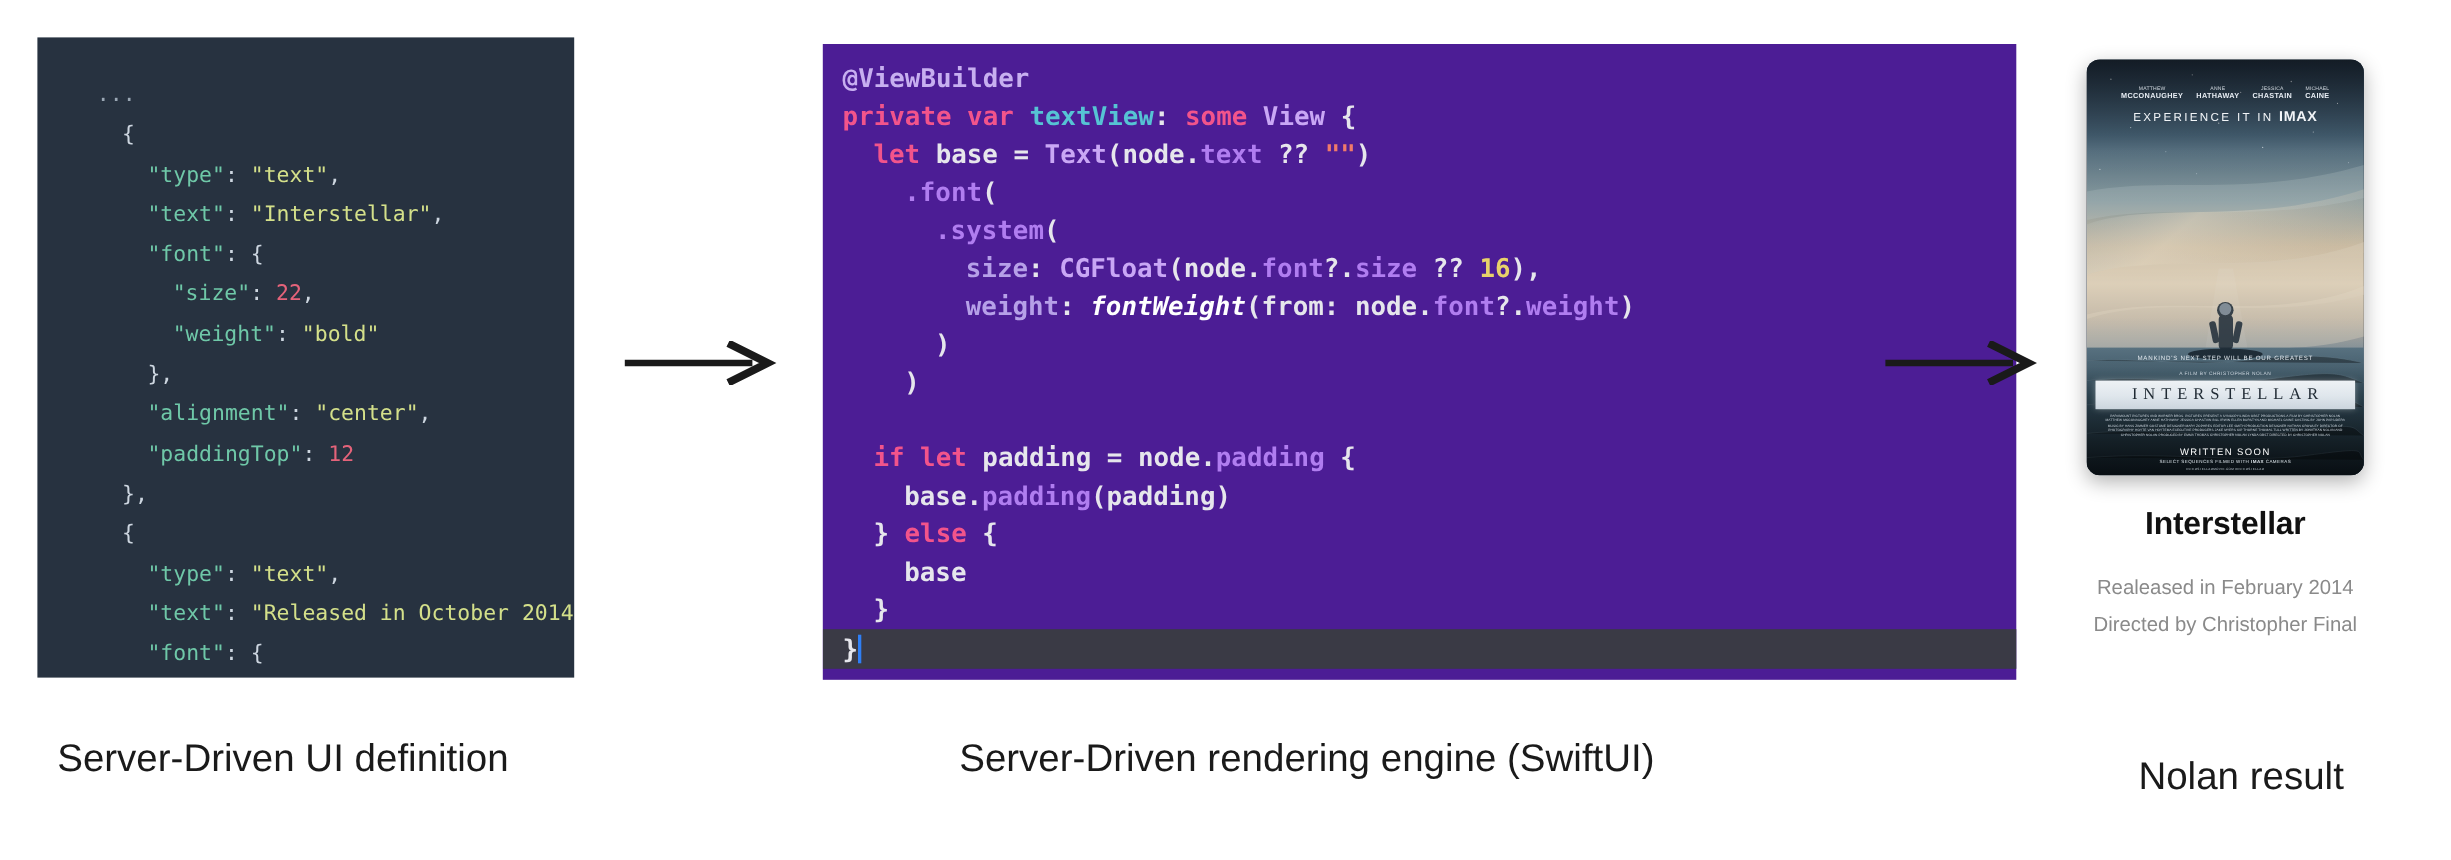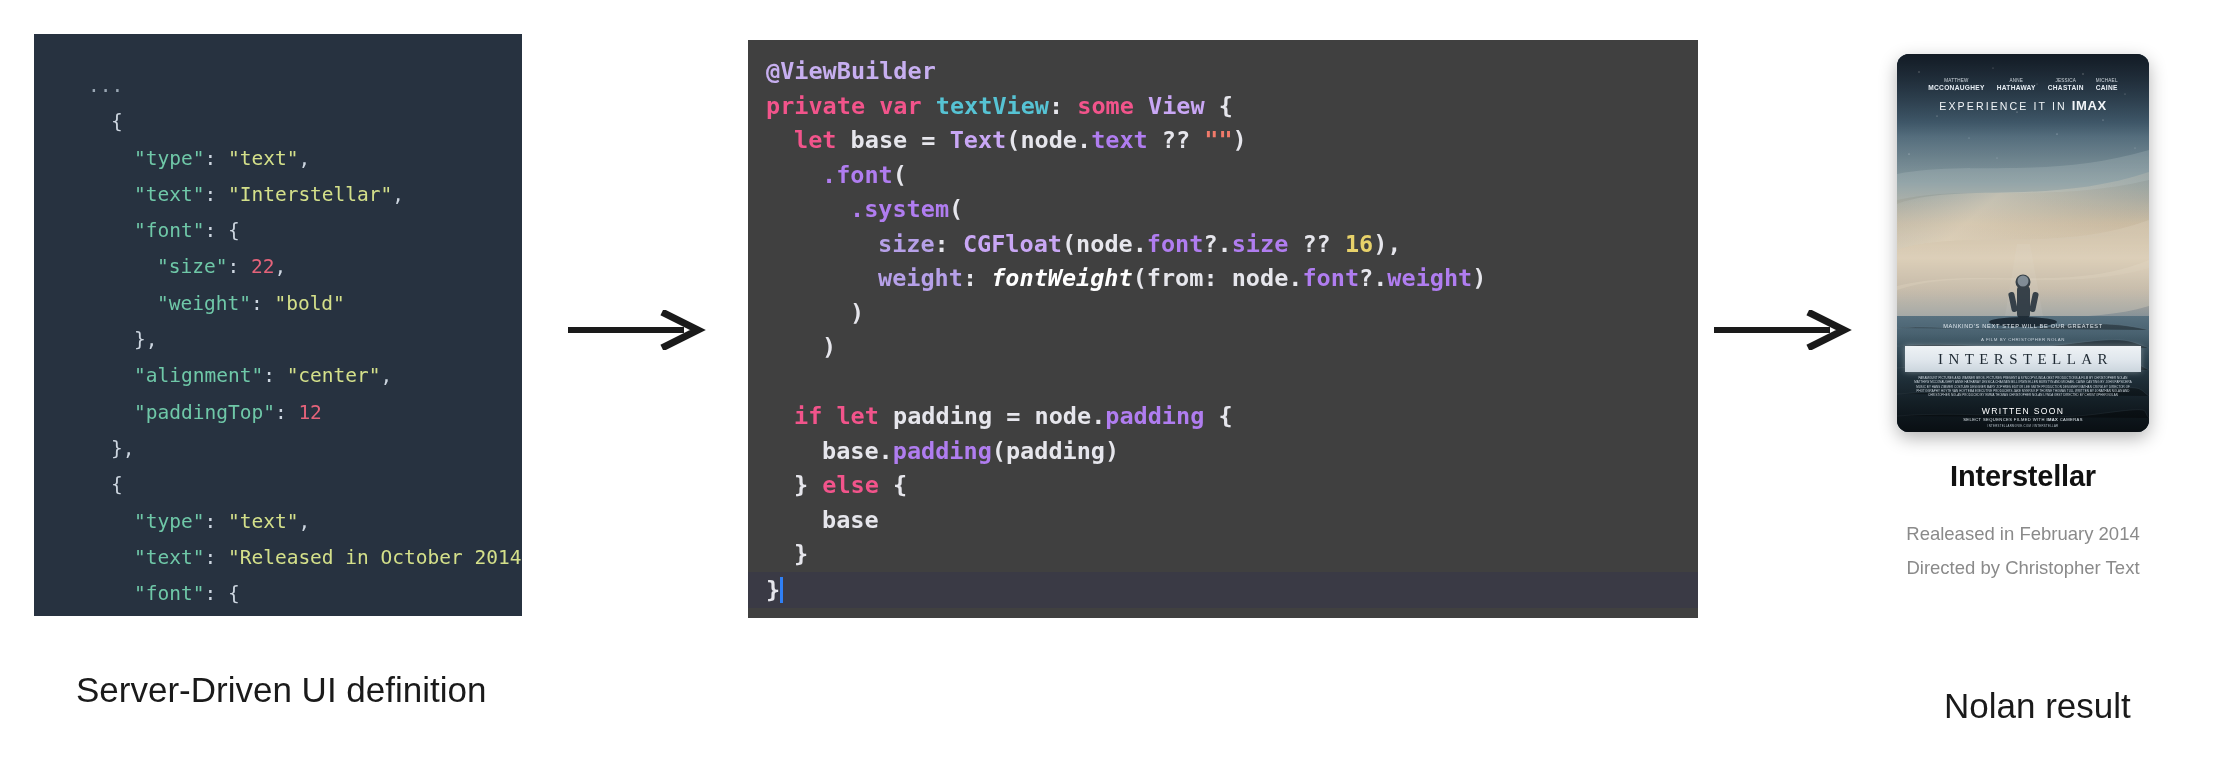--- a/index.html
+++ b/index.html
@@ -53,23 +53,23 @@
     display: block;
   }
   #arrow-1 { left: 566px; top: 310px; width: 150px; }
   #arrow-2 { left: 1712px; top: 310px; width: 150px; }
 
   
   #code-panel {
     position: absolute;
     left: 748px;
     top: 40px;
-    width: 950px;
+    width: 1085px;
     height: 578px;
-    background: #404040;
+    background: #4c1d95;
     overflow: hidden;
   }
   .swift-code {
     position: absolute;
     left: 0;
     top: 14px;
     width: 1100px;
     font-family: "DejaVu Sans Mono", "Liberation Mono", monospace;
     font-size: 23.5px;
     line-height: 34.5px;
@@ -224,21 +224,21 @@
     color: #8a8a8a;
   }
 
   
   .caption {
     position: absolute;
     font-size: 35px;
     color: #1a1a1a;
     white-space: nowrap;
   }
-  #caption-1 { left: 52px;   top: 670px; margin-left: 24px; }
+  #caption-1 { left: 52px;   top: 670px; }
   #caption-2 { left: 872px;  top: 670px; }
   #caption-3 { left: 1944px; top: 686px; }
 </style>
 </head>
 <body>
 
 <div id="stage">
 
   <div id="json-panel">
     <div class="json-code" id="json-code"><span class="ln" style="padding-left: 54px;"><span class="j-dots">...</span></span><span class="ln" style="padding-left: 77px;"><span class="j-pun">{</span></span><span class="ln" style="padding-left: 100px;"><span class="j-key">"type"</span><span class="j-pun">: </span><span class="j-str">"text"</span><span class="j-pun">,</span></span><span class="ln" style="padding-left: 100px;"><span class="j-key">"text"</span><span class="j-pun">: </span><span class="j-str">"Interstellar"</span><span class="j-pun">,</span></span><span class="ln" style="padding-left: 100px;"><span class="j-key">"font"</span><span class="j-pun">: {</span></span><span class="ln" style="padding-left: 123px;"><span class="j-key">"size"</span><span class="j-pun">: </span><span class="j-num">22</span><span class="j-pun">,</span></span><span class="ln" style="padding-left: 123px;"><span class="j-key">"weight"</span><span class="j-pun">: </span><span class="j-str">"bold"</span></span><span class="ln" style="padding-left: 100px;"><span class="j-pun">},</span></span><span class="ln" style="padding-left: 100px;"><span class="j-key">"alignment"</span><span class="j-pun">: </span><span class="j-str">"center"</span><span class="j-pun">,</span></span><span class="ln" style="padding-left: 100px;"><span class="j-key">"paddingTop"</span><span class="j-pun">: </span><span class="j-num">12</span></span><span class="ln" style="padding-left: 77px;"><span class="j-pun">},</span></span><span class="ln" style="padding-left: 77px;"><span class="j-pun">{</span></span><span class="ln" style="padding-left: 100px;"><span class="j-key">"type"</span><span class="j-pun">: </span><span class="j-str">"text"</span><span class="j-pun">,</span></span><span class="ln" style="padding-left: 100px;"><span class="j-key">"text"</span><span class="j-pun">: </span><span class="j-str">"Released in October 2014"</span></span><span class="ln" style="padding-left: 100px;"><span class="j-key">"font"</span><span class="j-pun">: {</span></span><span class="ln" style="padding-left: 123px;"></span></div>
@@ -373,19 +373,20 @@
         <div class="pt coming-soon">WRITTEN SOON</div>
 
         <div class="pt filmed"><span>SELECT SEQUENCES FILMED WITH </span><b>IMAX</b><span> CAMERAS</span></div>
 
         <div class="pt sitelink">INTERSTELLARMOVIE.COM   #INTERSTELLAR</div>
       </div>
     </div>
 
     <div id="result-title">Interstellar</div>
     <div id="result-sub1">Realeased in February 2014</div>
-    <div id="result-sub2">Directed by Christopher Text</div>
+    <div id="result-sub2">Directed by Christopher Final</div>
   </div>
 
   <div class="caption" id="caption-1">Server-Driven UI definition</div>
+  <div class="caption" id="caption-2">Server-Driven rendering engine (SwiftUI)</div>
   <div class="caption" id="caption-3">Nolan result</div>
 
 </div>
 
 </body></html>

